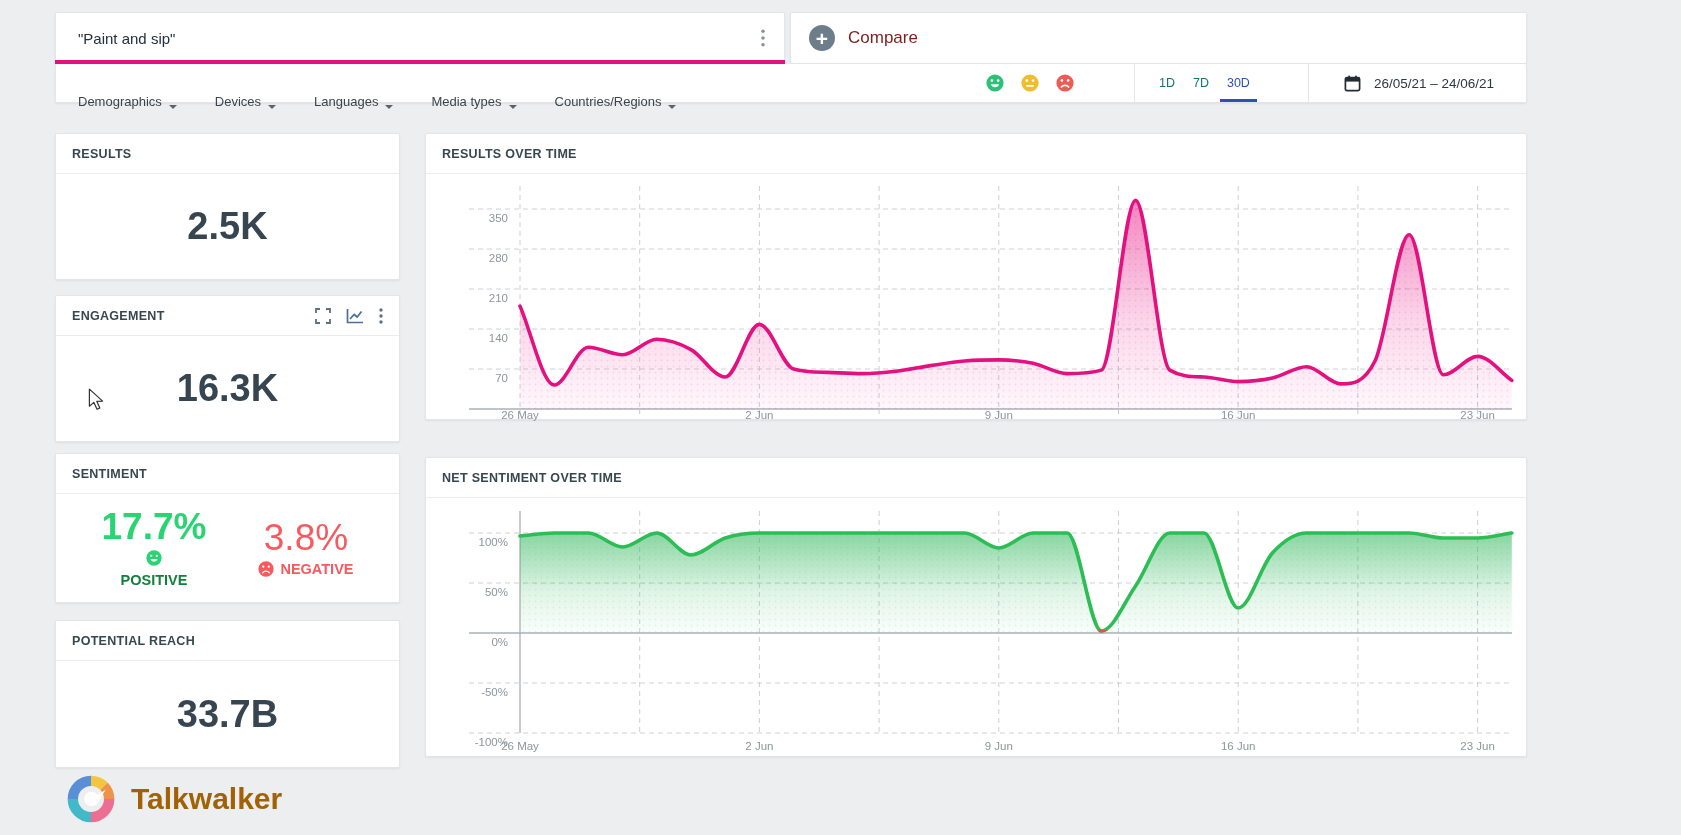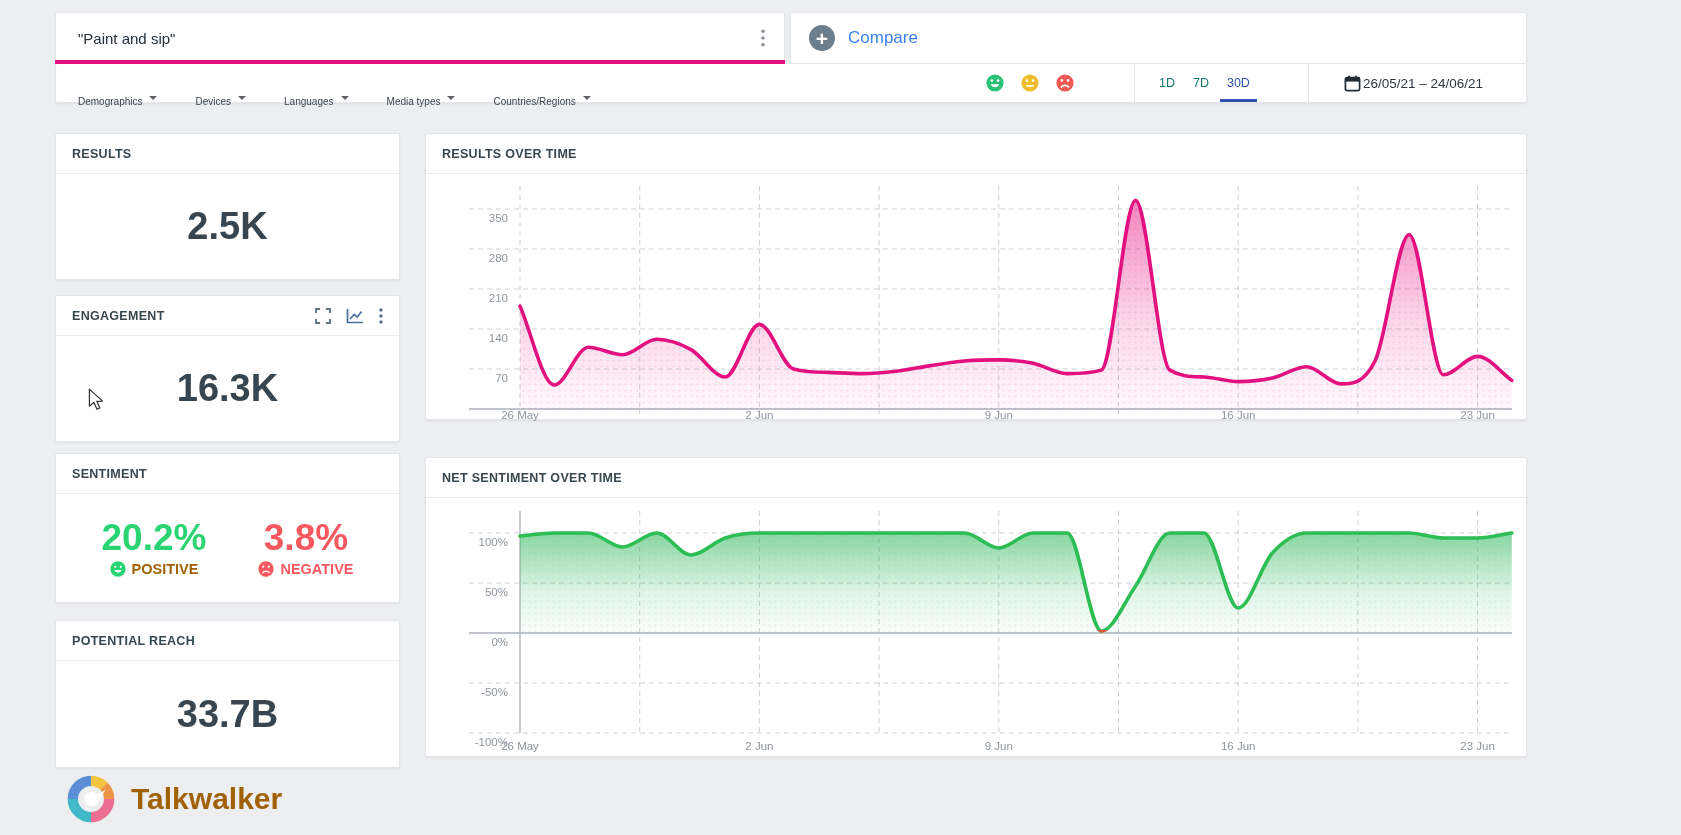--- a/index.html
+++ b/index.html
@@ -10,55 +10,55 @@
 
   
   .search-card{left:55px;top:12px;width:730px;height:52px;}
   .search-input{position:absolute;left:20px;top:0;height:48px;width:640px;border:none;outline:none;
         font-family:"Liberation Sans",sans-serif;font-size:15px;color:#25303a;background:transparent;}
   .pink-bar{position:absolute;left:-1px;right:-1px;bottom:-1px;height:4px;background:#e3117f;}
   .kebab{position:absolute;right:12px;top:14px;width:18px;height:22px;display:flex;align-items:center;justify-content:center;cursor:pointer;}
   .compare-card{left:790px;top:12px;width:737px;height:52px;display:flex;align-items:center;gap:13px;padding-left:18px;cursor:pointer;}
   .plus-circle{width:26px;height:26px;border-radius:50%;background:#6e7d8a;color:#fff;display:flex;
         align-items:center;justify-content:center;font-size:21px;font-weight:bold;line-height:1;}
-  .compare-label{font-size:17px;color:#3b82f6;}
+  .compare-label{font-size:17px;color:#7f1d1d;}
 
   .filter-strip{left:55px;top:64px;width:1472px;height:39px;border-top:none;}
   .filters{position:absolute;left:22px;top:0;height:100%;display:flex;align-items:center;gap:38px;}
-  .filter-item{display:inline-flex;align-items:flex-start;gap:7px;font-size:10px;color:#3b444c;cursor:pointer;margin-top:36px;}
+  .filter-item{display:inline-flex;align-items:flex-end;gap:7px;font-size:13px;color:#3b444c;cursor:pointer;margin-top:36px;}
   .caret{width:0;height:0;border-left:4px solid transparent;border-right:4px solid transparent;border-top:4.5px solid #5f6368;}
   .emoji-group{position:absolute;left:930px;top:0;height:100%;display:flex;align-items:center;gap:17px;}
   .emoji-group svg{cursor:pointer;}
   .strip-divider{position:absolute;top:0;bottom:0;width:1px;background:#e4e7ea;}
   .range-group{position:absolute;left:1094px;top:0;height:100%;display:flex;align-items:center;}
   .range-item{position:relative;height:100%;display:inline-flex;align-items:center;padding:0 9px;
         font-size:12.5px;color:#0f766e;cursor:pointer;}
   .range-item.active{color:#2d50b5;font-weight:normal;}
   .range-item.active::after{content:"";position:absolute;left:2px;right:2px;bottom:0;height:3px;background:#2d50b5;}
-  .date-group{position:absolute;left:1288px;top:0;height:100%;display:flex;align-items:center;gap:2px;cursor:pointer;}
+  .date-group{position:absolute;left:1288px;top:0;height:100%;display:flex;align-items:center;gap:13px;cursor:pointer;}
   .date-label{font-size:13.5px;color:#2e3840;}
 
   
   .kpi-head{height:39px;border-bottom:1px solid #eaedf0;display:flex;align-items:center;
         padding:0 16px;font-size:12.5px;font-weight:bold;color:#37474f;letter-spacing:.3px;}
   .kpi-value{position:absolute;top:40px;left:0;right:0;bottom:0;display:flex;align-items:center;
         justify-content:center;font-size:38px;font-weight:bold;color:#36454f;}
   .card-results{left:55px;top:133px;width:345px;height:147px;}
   .card-engagement{left:55px;top:295px;width:345px;height:147px;}
   .card-sentiment{left:55px;top:453px;width:345px;height:150px;}
   .card-reach{left:55px;top:620px;width:345px;height:148px;}
   .head-icons{margin-left:auto;display:flex;align-items:center;gap:15px;}
   .head-icons > span{display:inline-flex;cursor:pointer;}
   .senti-body{position:absolute;top:40px;left:0;right:0;bottom:0;display:flex;align-items:center;justify-content:center;gap:52px;}
   .senti-col{text-align:center;}
   .senti-val-pos{font-size:37px;font-weight:bold;color:#2ad473;line-height:1.05;}
-  .senti-val-neg{font-size:37px;font-weight:bold;color:#f7595f;line-height:1.05;}
+  .senti-val-neg{font-size:37px;font-weight:normal;color:#f7595f;line-height:1.05;}
   .senti-lab{display:flex;align-items:center;justify-content:center;gap:6px;margin-top:4px;
         font-size:14.5px;font-weight:bold;}
-  .senti-lab.pos{color:#a16207;} .senti-lab.neg{color:#f7595f;justify-content:center;}
+  .senti-lab.pos{color:#15803d;flex-direction:column;} .senti-lab.neg{color:#f7595f;justify-content:center;}
 
   
   .card-chart1{left:425px;top:133px;width:1102px;height:287px;}
   .card-chart2{left:425px;top:457px;width:1102px;height:300px;}
   .chart-svg{position:absolute;left:0;}
   #chart-results{top:39px;}
   #chart-sentiment{top:40px;}
 
   
   .cursor{position:absolute;left:86px;top:388px;z-index:40;pointer-events:none;}
@@ -184,21 +184,21 @@
         </span>
       </span>
     </div>
     <div class="kpi-value">16.3K</div>
   </div>
 
   <div class="card card-sentiment">
     <div class="kpi-head">SENTIMENT</div>
     <div class="senti-body">
       <div class="senti-col">
-        <div class="senti-val-pos">20.2%</div>
+        <div class="senti-val-pos">17.7%</div>
         <div class="senti-lab pos">
           <svg width="16" height="16" viewBox="0 0 18 18">
             <circle cx="9" cy="9" r="8.6" fill="#2ad473"></circle>
             <circle cx="5.9" cy="6.6" r="1.3" fill="#fff"></circle>
               <circle cx="12.1" cy="6.6" r="1.3" fill="#fff"></circle>
             <path d="M4.9,10.2 A4.3,4.3 0 0 0 13.1,10.2 Z" fill="#fff"></path>
           </svg>
           <span>POSITIVE</span>
         </div>
       </div>

